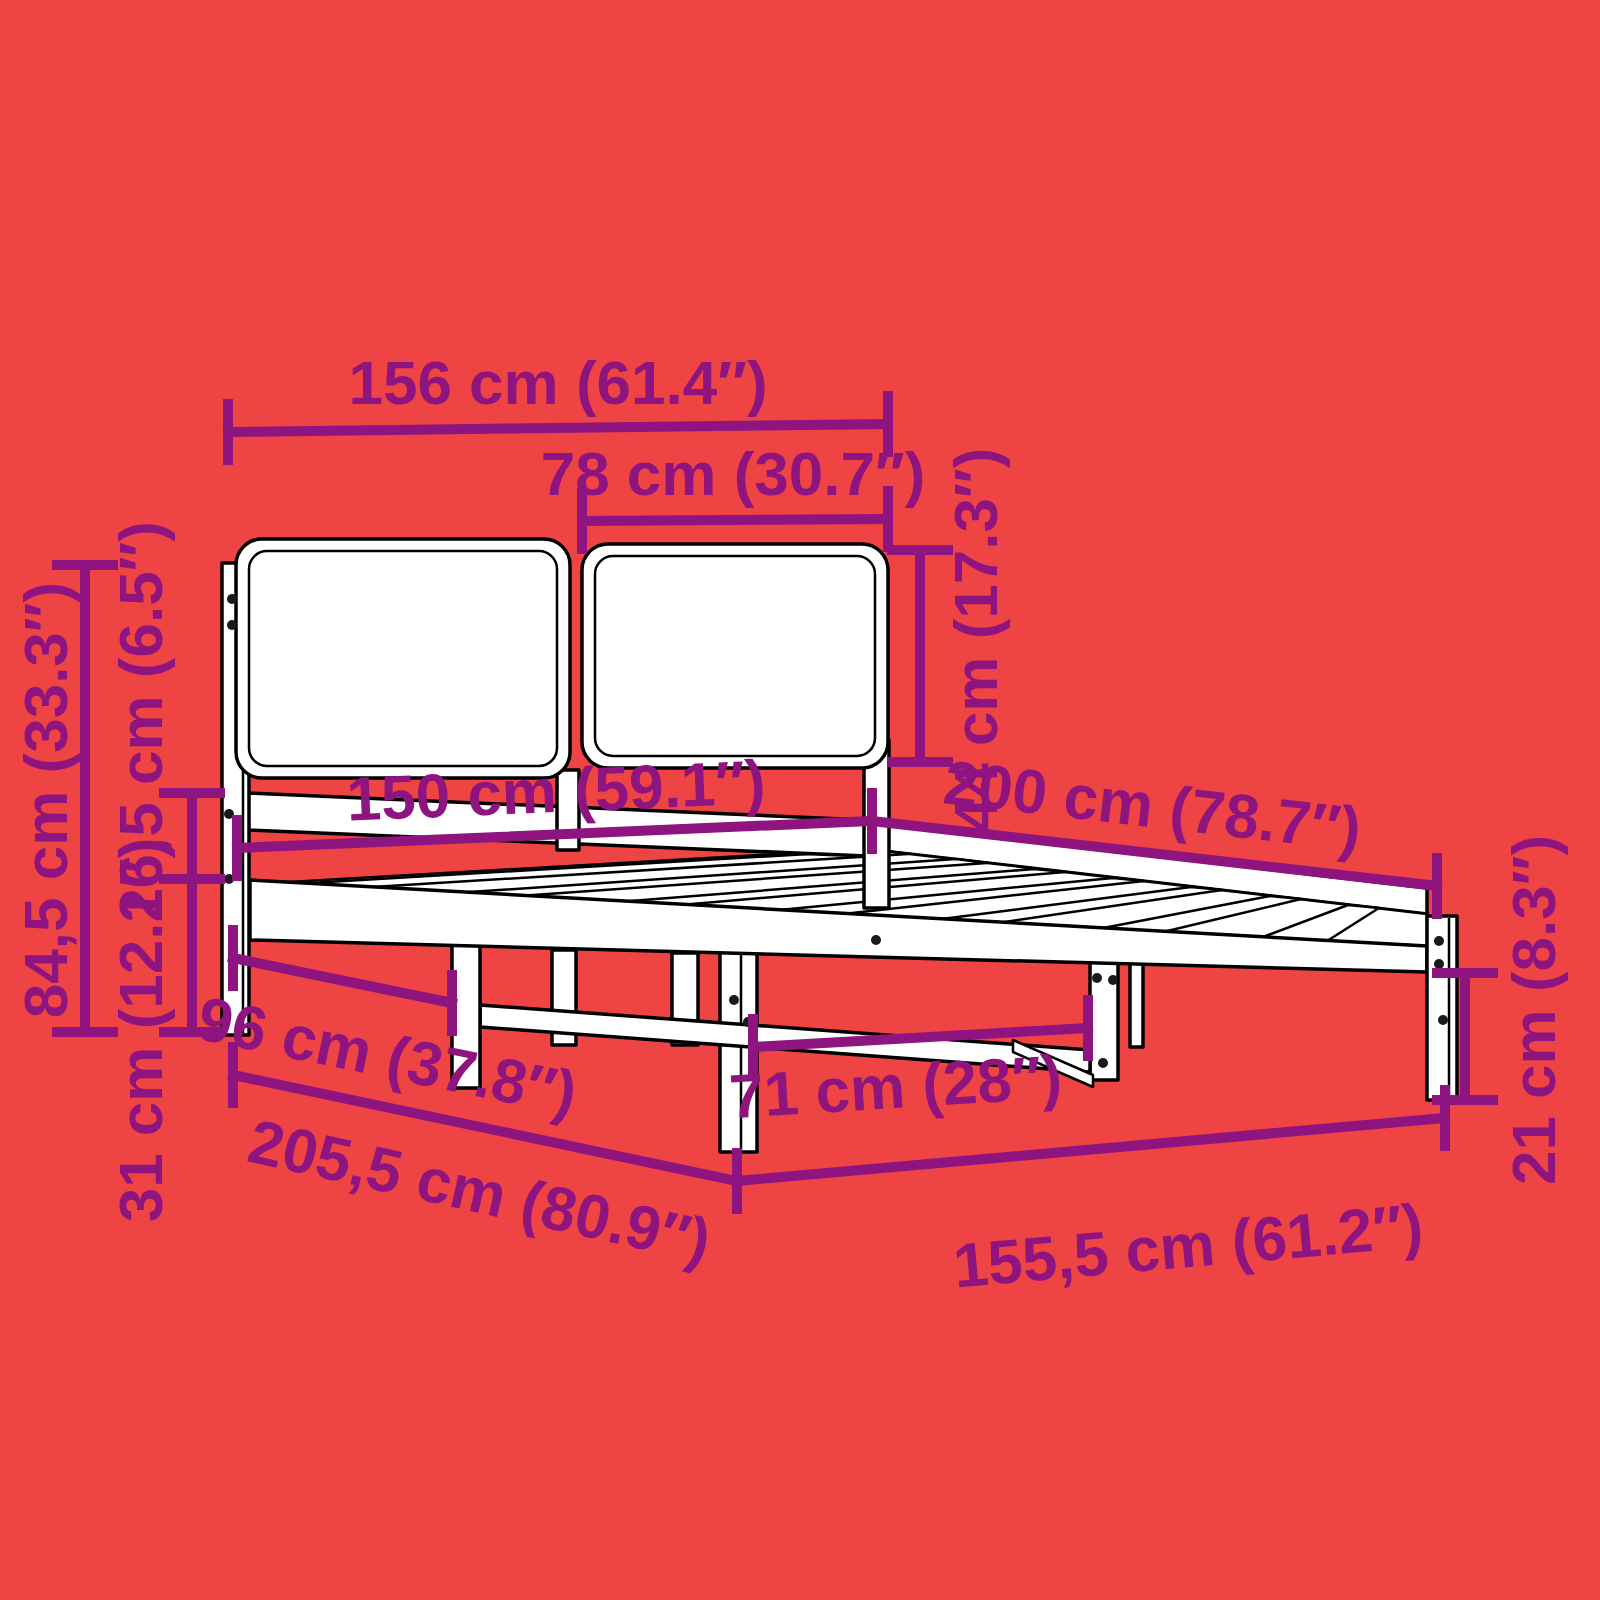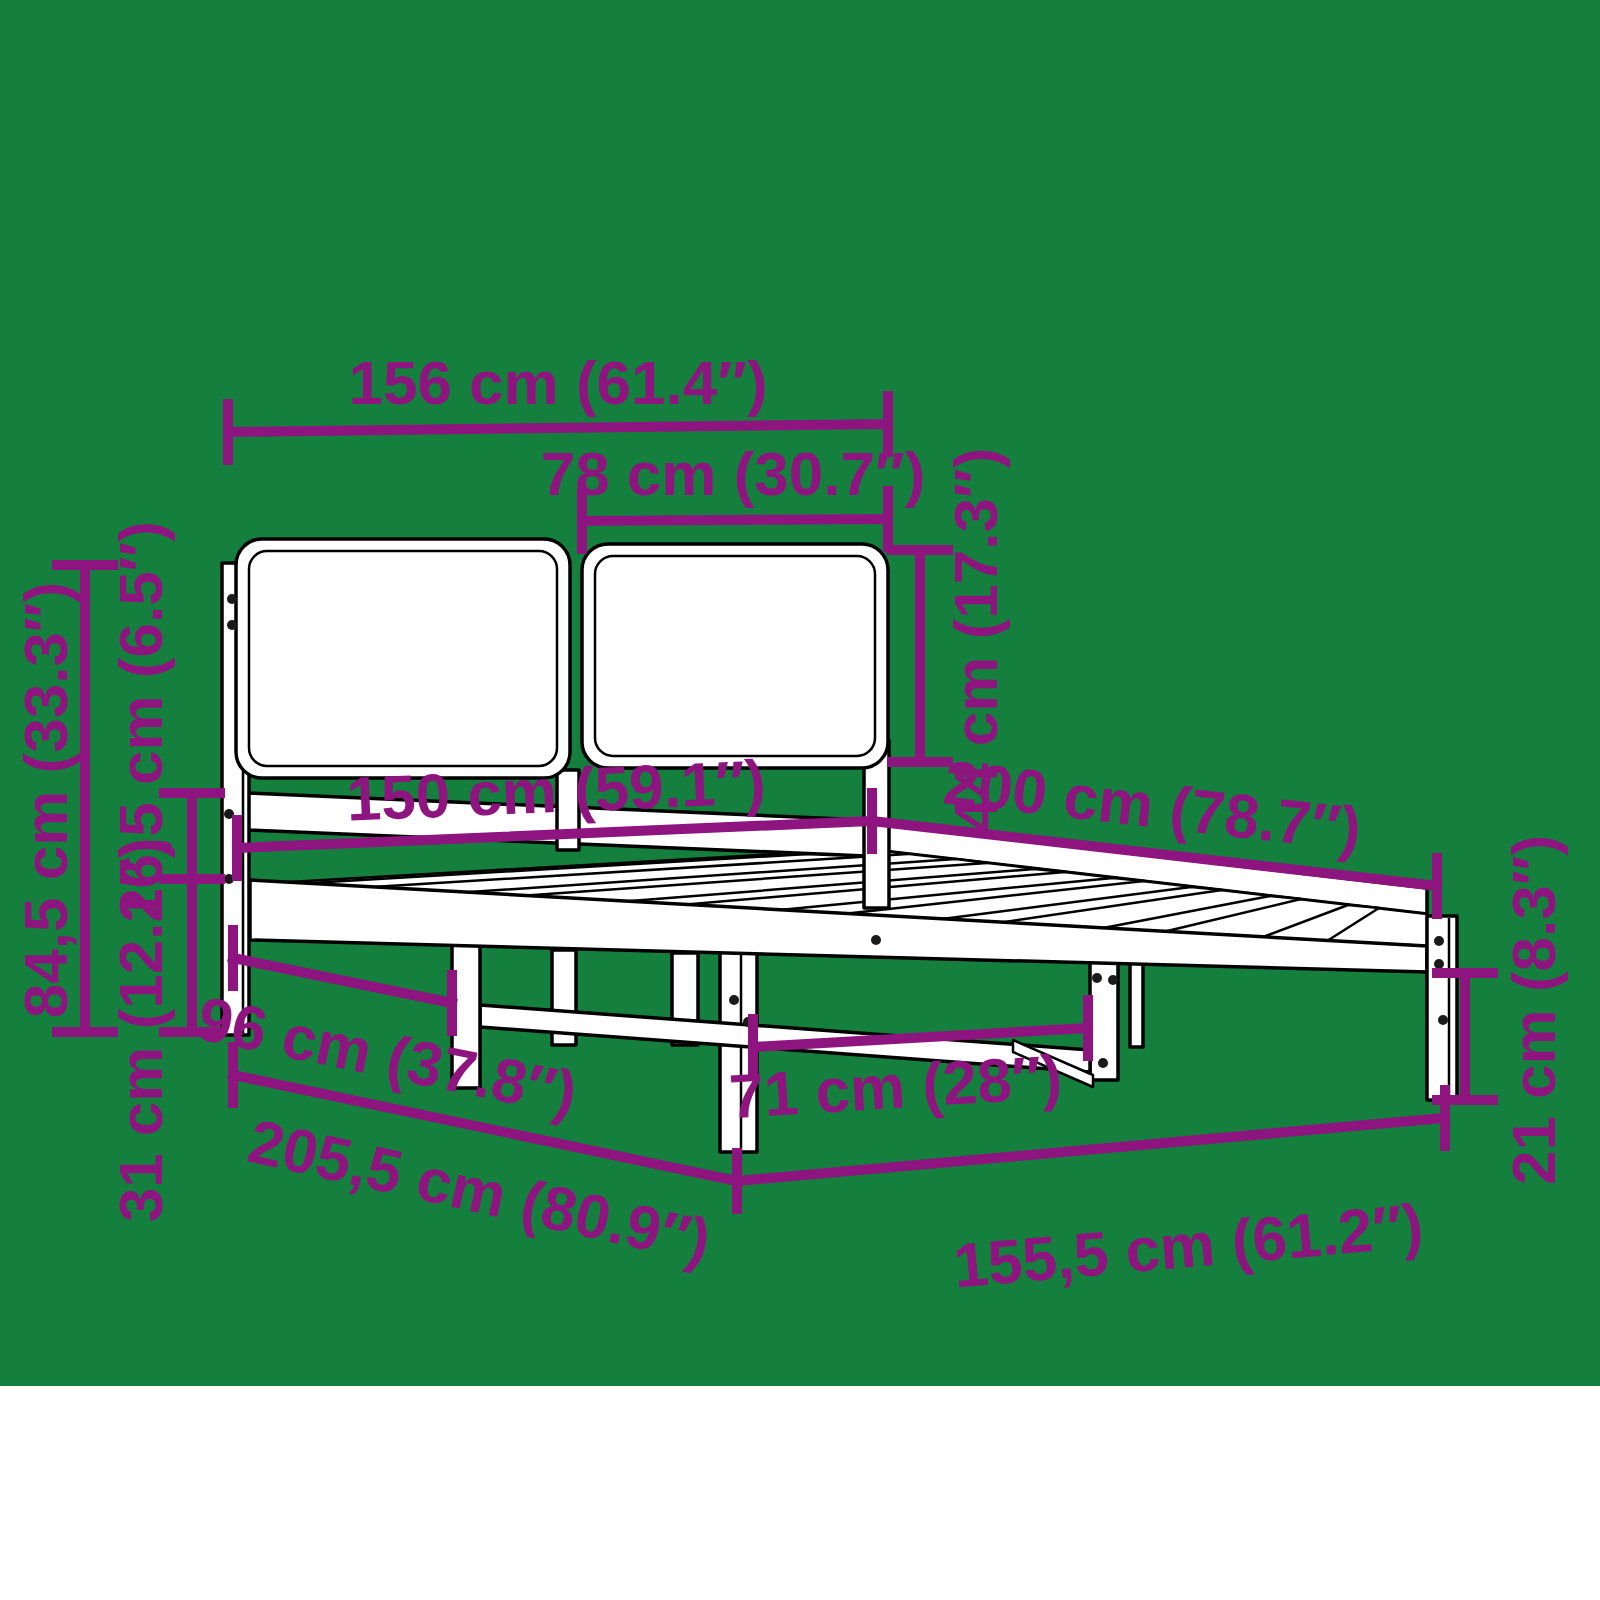--- a/index.html
+++ b/index.html
@@ -1,16 +1,16 @@
 <!DOCTYPE html>
 <html><head>
 <meta charset="utf-8">
 <style>
   html,body{margin:0;padding:0;background:#ffffff;}
-  .stage{width:1600px;height:1386px;background:#15803d;position:relative;overflow:hidden;}
+  .stage{width:1600px;height:1600px;background:#ef4444;position:relative;overflow:hidden;}
   svg{display:block;width:1600px;height:1600px;}
   text.dim{
     font-family:"Liberation Sans", sans-serif;
     font-weight:bold;
     font-size:62px;
     fill:#8E147F;
     text-anchor:middle;
   }
   .dline{stroke:#8E147F;stroke-width:10;stroke-linecap:square;fill:none;}
   .wood{fill:#ffffff;stroke:#000000;stroke-width:3.5;stroke-linejoin:round;}

